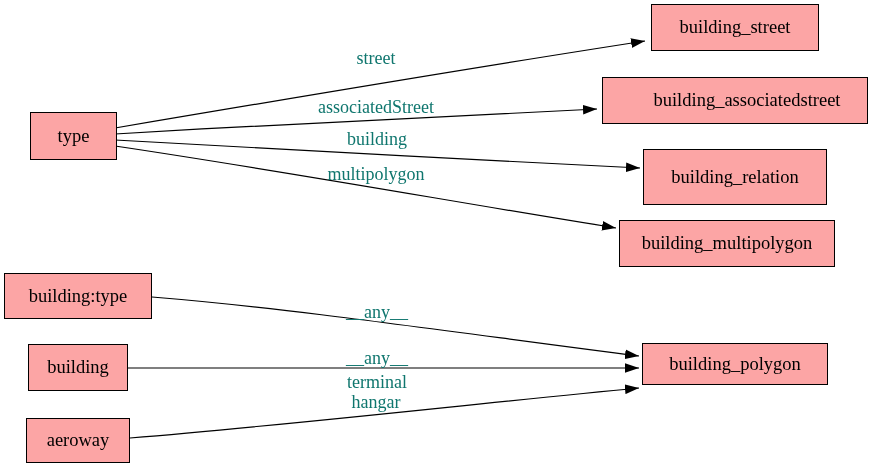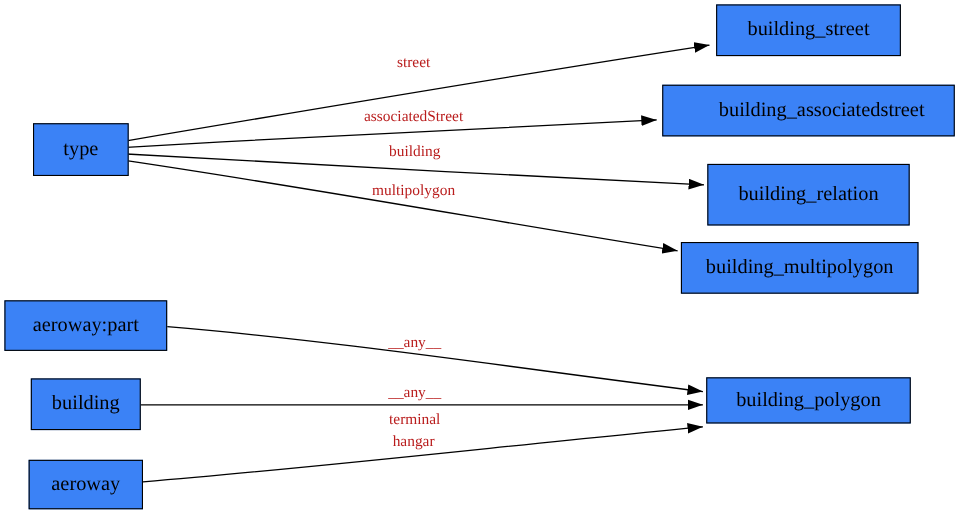--- a/index.html
+++ b/index.html
@@ -24,33 +24,33 @@
   }
   .edge {
     fill: none;
     stroke: #000000;
     stroke-width: 1.2;
   }
   .node {
     position: absolute;
     box-sizing: border-box;
     border: 1.4px solid #000000;
-    background: #3b82f6;
+    background: #fca5a5;
     display: flex;
     align-items: center;
     justify-content: center;
     font-size: 18.5px;
     color: #000000;
     white-space: nowrap;
   }
   .edge-label {
     position: absolute;
     transform: translate(-50%, -50%);
-    font-size: 14px;
-    color: #b91c1c;
+    font-size: 18px;
+    color: #0f766e;
     white-space: nowrap;
     line-height: 1;
   }
 </style>
 </head>
 <body>
 
 <div id="canvas">
 
   <svg id="edge-layer" viewBox="0 0 875 469" xmlns="http://www.w3.org/2000/svg">
@@ -71,21 +71,21 @@
   <div class="node" style="left:30px; top:112px; width:87px; height:48px;text-align:right;">type</div>
 
   <div class="node" style="left:651px; top:4px; width:168px; height:47px;">building_street</div>
 
   <div class="node" style="left:602px; top:77px; width:266px; height:47px;padding-left:24px;">building_associatedstreet</div>
 
   <div class="node" style="left:643px; top:149px; width:184px; height:56px;">building_relation</div>
 
   <div class="node" style="left:619px; top:220px; width:216px; height:47px;">building_multipolygon</div>
 
-  <div class="node" style="left:4px; top:273px; width:148px; height:46px;">aeroway:part</div>
+  <div class="node" style="left:4px; top:273px; width:148px; height:46px;">building:type</div>
 
   <div class="node" style="left:28px; top:344px; width:100px; height:47px;">building</div>
 
   <div class="node" style="left:26px; top:418px; width:104px; height:45px;">aeroway</div>
 
   <div class="node" style="left:642px; top:343px; width:186px; height:42px;">building_polygon</div>
 
   <div class="edge-label" style="left:376px; top:58px;">street</div>
 
   <div class="edge-label" style="left:376px; top:107px;">associatedStreet</div>

